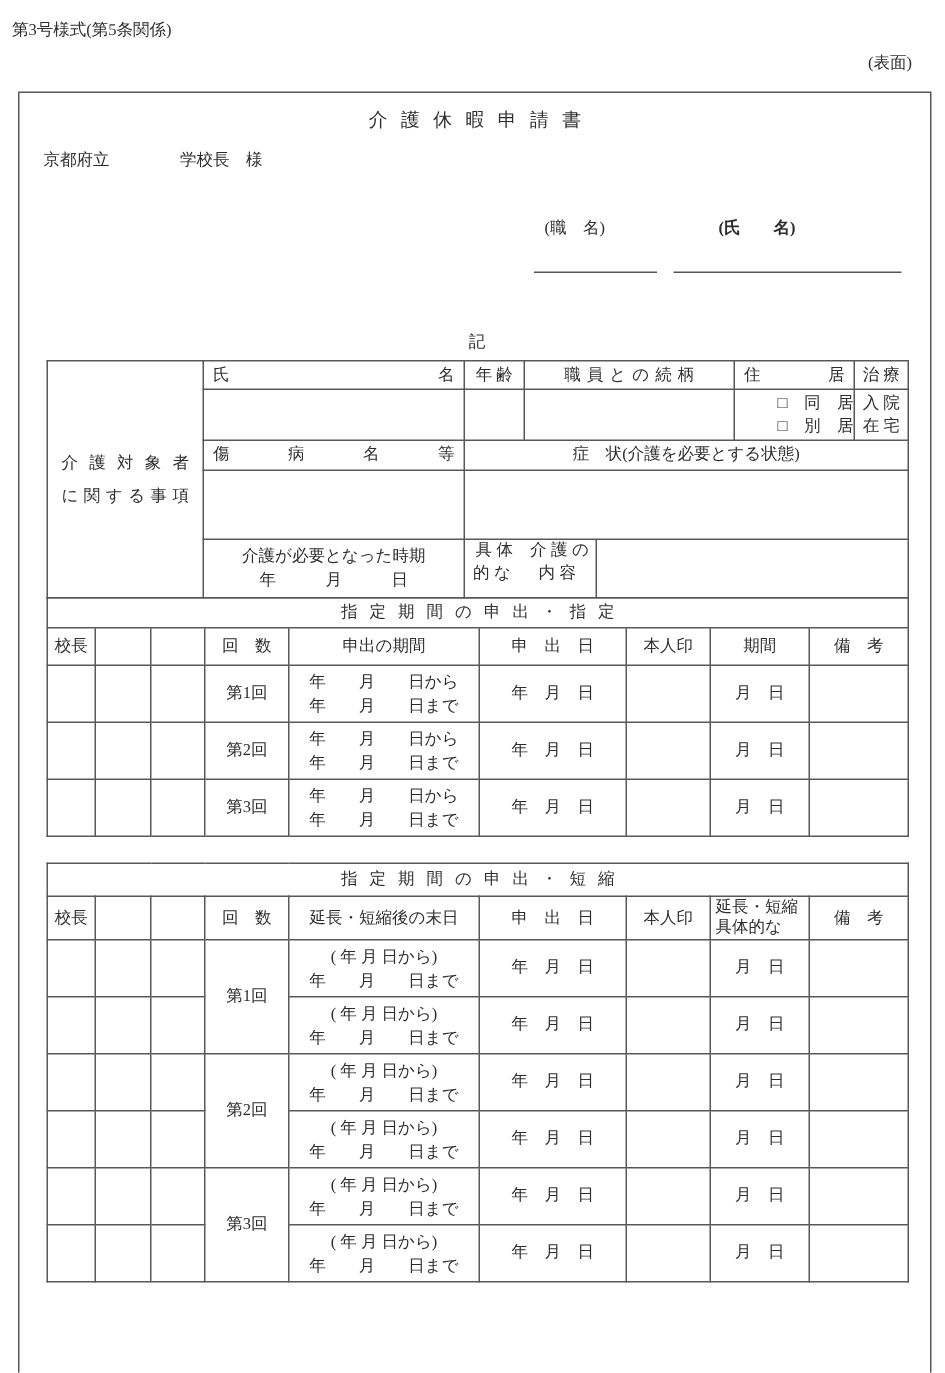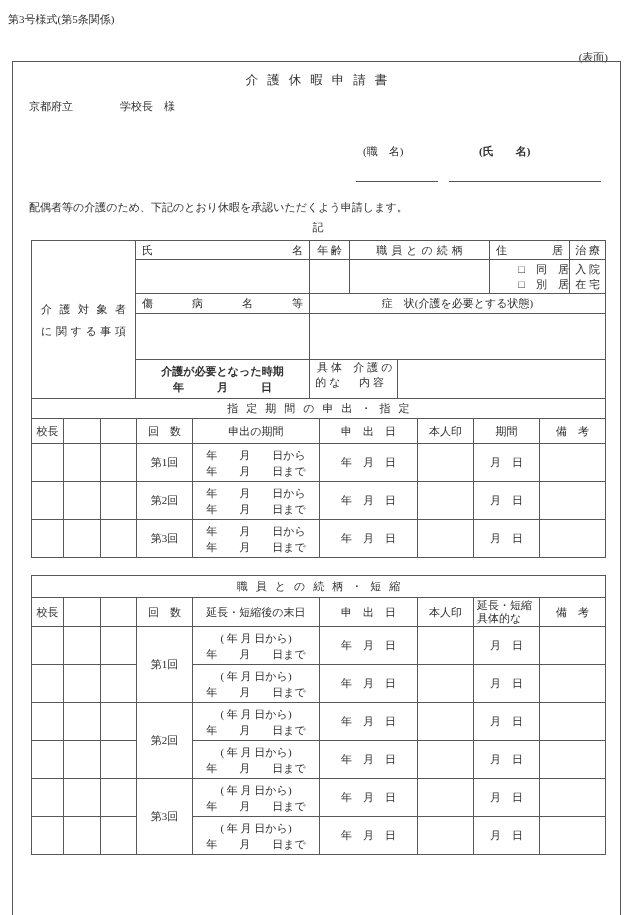--- a/index.html
+++ b/index.html
@@ -2,21 +2,21 @@
 <html><head>
 <meta charset="utf-8">
 <style>
   html,body{margin:0;padding:0;}
   body{
     width:630px;height:915px;background:#ffffff;position:relative;
     font-family:"Liberation Serif","DejaVu Serif",serif;
     color:#2e2e2e;font-size:11px;
   }
   .form-number{position:absolute;top:12px;left:8px;}
-  .side-label{position:absolute;top:50px;right:22px;}
+  .side-label{position:absolute;top:34px;right:22px;}
   .outer-box{
     position:absolute;left:12px;top:61px;width:609px;height:908px;
     border:1px solid #585858;box-sizing:border-box;
   }
   .title{
     position:absolute;top:10px;left:0;width:100%;text-align:center;
     font-size:12.5px;letter-spacing:9px;text-indent:9px;
   }
   .addressee{position:absolute;top:37px;left:16px;font-family:Liberation Serif, serif;}
   .blank-gap{display:inline-block;width:47px;height:12px;vertical-align:bottom;}
@@ -47,21 +47,21 @@
   .sr{height:38px;}
 
   .band-cell{letter-spacing:8px;text-indent:8px;}
   .justify{display:flex;justify-content:space-between;align-items:center;padding:0 6px;}
   .rowlabel .justify{padding:0 9px;margin:6px 0;line-height:16px;}
   .ls4{letter-spacing:4px;text-indent:4px;}
   .twoline div{line-height:16px;}
   .opts div{line-height:15px;}
   .opts{text-align:right;padding-left:7px;}
   .opts-c div{line-height:15px;}
-  .startlabel div{line-height:16px;font-weight:bold;}
+  .startlabel div{line-height:16px;}
   .split{display:flex;height:38px;align-items:stretch;}
   .care-detail{
     width:88px;border-right:1px solid #585858;display:flex;flex-direction:row;
     justify-content:center;letter-spacing:3px;text-indent:3px;box-sizing:border-box;
   }
   .care-detail div{line-height:15px;}
   .care-rest{flex:1;}
   .term-hd div{text-align:left;padding-left:3px;line-height:13px;}
 </style>
 </head>
@@ -76,21 +76,20 @@
 
   <div class="addressee">
     <span>京都府立</span><span class="blank-gap"></span><span>学校長　様</span>
   </div>
 
   <div class="lbl-job">(職　名)</div>
   <div class="lbl-name">(氏　　名)</div>
   <div class="uline u1"></div>
   <div class="uline u2"></div>
 
-  <div class="request">配偶者等の介護のため、下記のとおり休暇を承認いただくよう申請します。</div>
   <div class="note">記</div>
 
   <div class="tables">
 
     <table class="t1">
       <colgroup>
         <col style="width:104px">
           <col style="width:174px">
           <col style="width:40px">
         <col style="width:140px">
@@ -257,21 +256,21 @@
           <col style="width:36px">
         <col style="width:56px">
           <col style="width:127px">
           <col style="width:98px">
         <col style="width:56px">
           <col style="width:66px">
           <col style="width:66px">
       </colgroup>
       <tbody>
           <tr class="band3">
-        <td colspan="9" class="band-cell">職員との続柄・短縮</td>
+        <td colspan="9" class="band-cell">指定期間の申出・短縮</td>
       </tr>
       <tr class="hd3">
         <td>校長</td>
         <td></td>
         <td></td>
         <td>回　数</td>
         <td>延長・短縮後の末日</td>
         <td>申　出　日</td>
         <td>本人印</td>
         <td class="term-hd">

